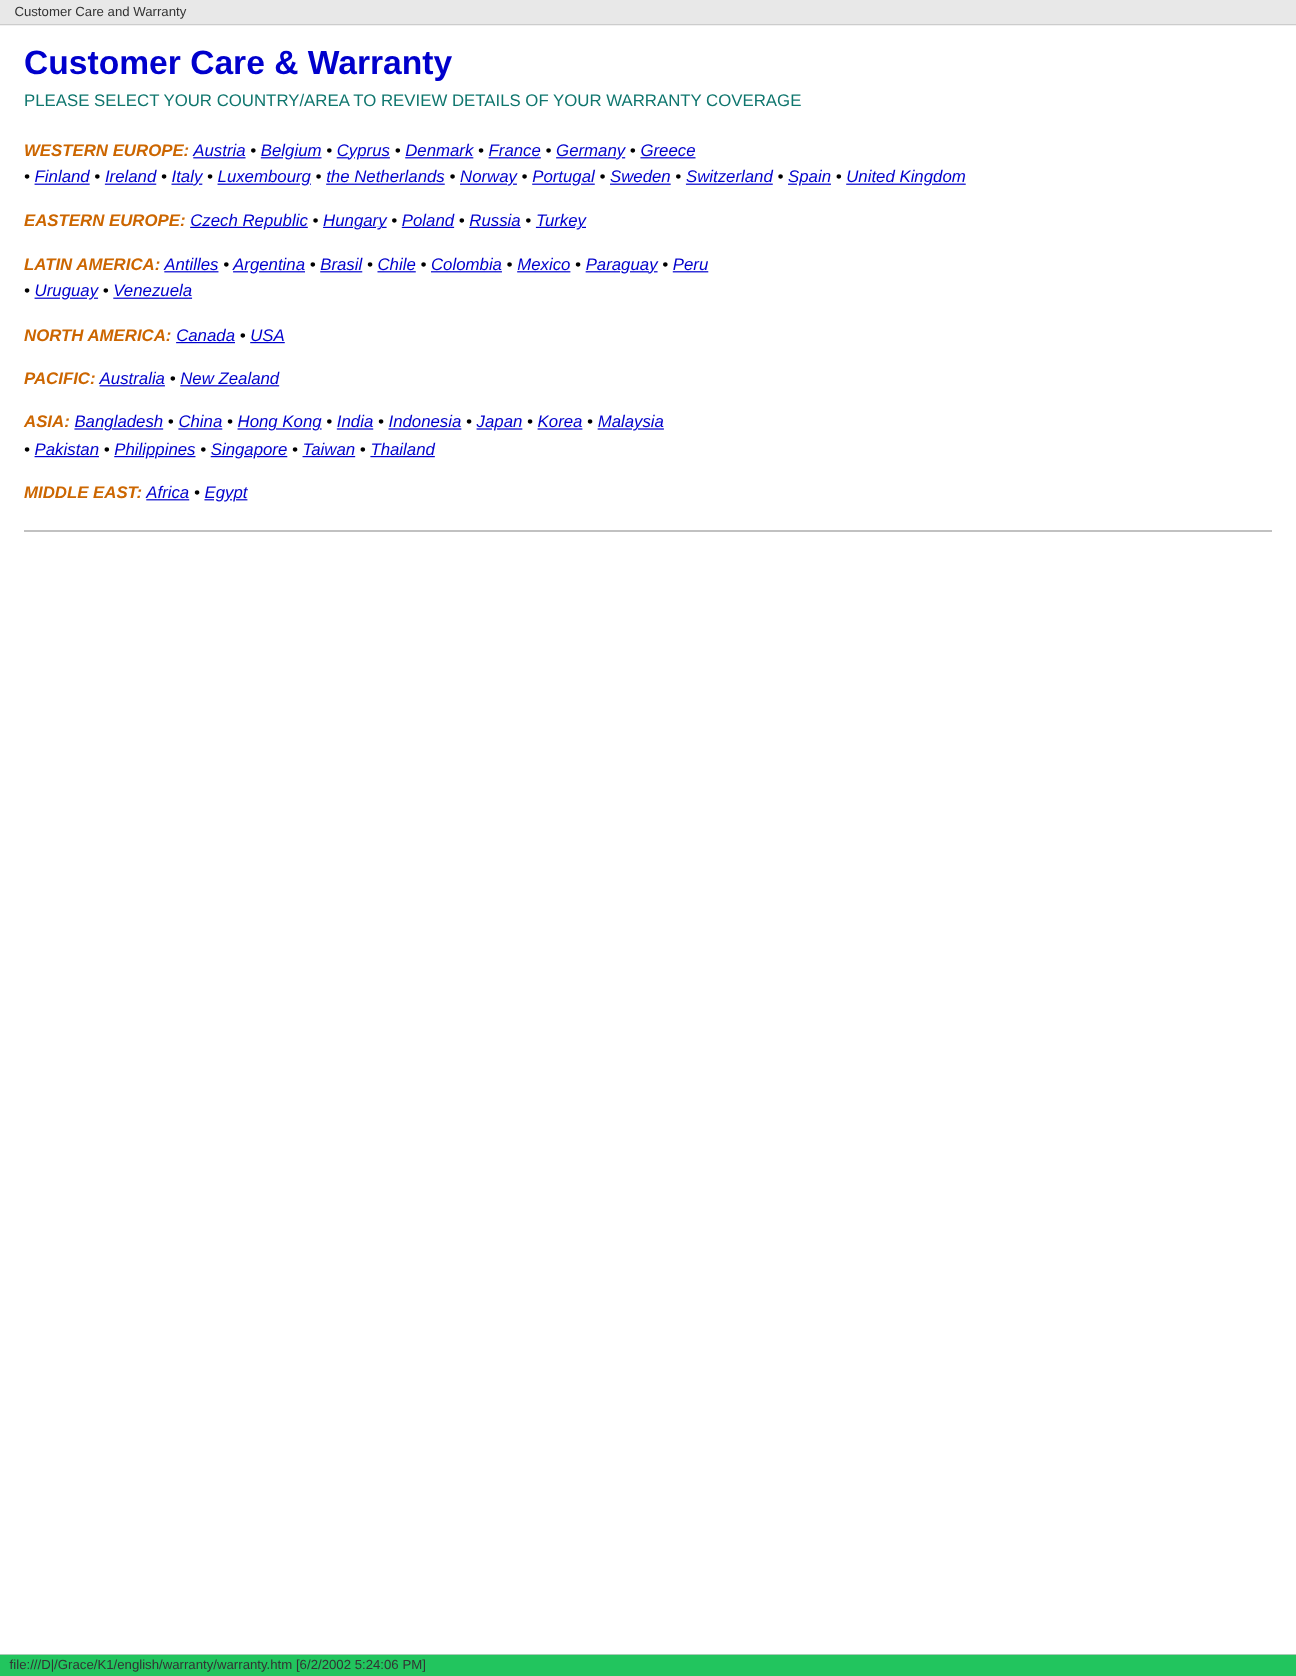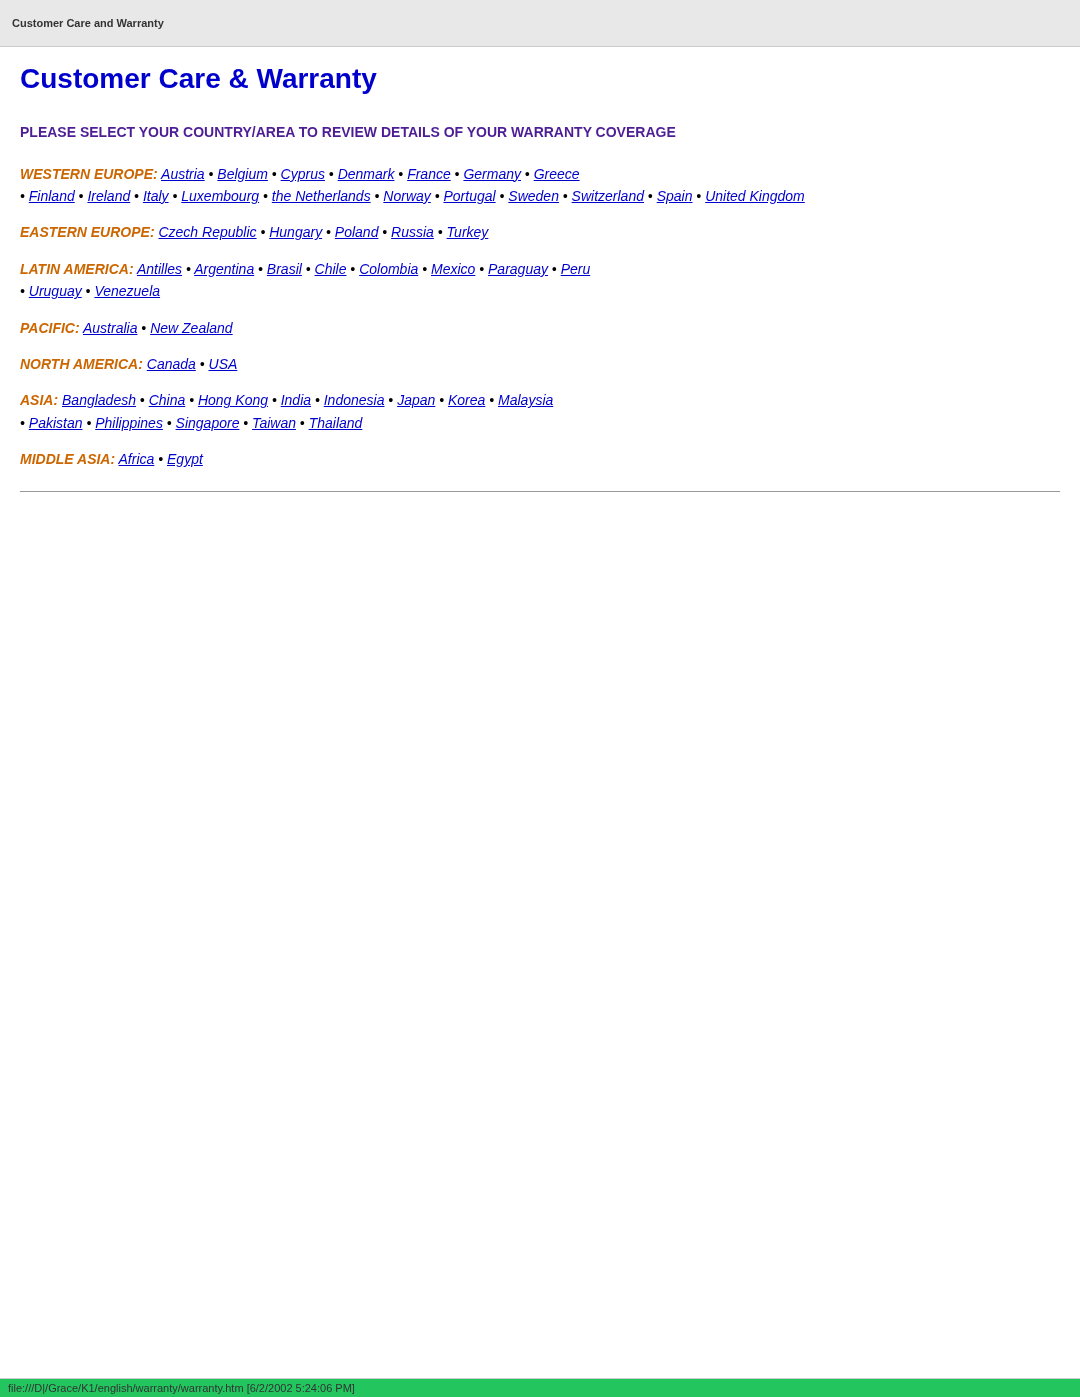--- a/index.html
+++ b/index.html
@@ -9,39 +9,38 @@
     }
     body {
       font-family: Arial, Helvetica, sans-serif;
       font-size: 14px;
       background: #ffffff;
       color: #000000;
       padding: 0;
     }
     #browser-tab {
       background: #e8e8e8;
-      padding: 17px 12px;
+      padding: 4px 12px;
       font-size: 11px;
       color: #333;
       border-bottom: 1px solid #ccc;
-      font-weight: bold;
     }
     #main-content {
       padding: 16px 20px 20px 20px;
     }
     #page-title {
       font-size: 28px;
       font-weight: bold;
       color: #0000cc;
-      margin-bottom: 28px;
+      margin-bottom: 5px;
     }
     #subtitle {
       font-size: 14px;
-      font-weight: bold;
-      color: #4c1d95;
+      font-weight: normal;
+      color: #0f766e;
       margin-bottom: 20px;
       line-height: 1.4;
       text-transform: uppercase;
     }
     .region-block {
       margin-bottom: 14px;
       line-height: 1.6;
       font-size: 14px;
       font-style: italic;
     }
@@ -84,24 +83,24 @@
 
 <div id="main-content">
   <h1 id="page-title">Customer Care &amp; Warranty</h1>
   <p id="subtitle">PLEASE SELECT YOUR COUNTRY/AREA TO REVIEW DETAILS OF YOUR WARRANTY COVERAGE</p>
 
   <div id="regions-container">
 
   <div class="region-block"><span class="region-label">WESTERN EUROPE:</span> <a class="country-link" href="#">Austria</a><span class="separator"> • </span><a class="country-link" href="#">Belgium</a><span class="separator"> • </span><a class="country-link" href="#">Cyprus</a><span class="separator"> • </span><a class="country-link" href="#">Denmark</a><span class="separator"> • </span><a class="country-link" href="#">France</a><span class="separator"> • </span><a class="country-link" href="#">Germany</a><span class="separator"> • </span><a class="country-link" href="#">Greece</a><br><span class="separator">• </span><a class="country-link" href="#">Finland</a><span class="separator"> • </span><a class="country-link" href="#">Ireland</a><span class="separator"> • </span><a class="country-link" href="#">Italy</a><span class="separator"> • </span><a class="country-link" href="#">Luxembourg</a><span class="separator"> • </span><a class="country-link" href="#">the Netherlands</a><span class="separator"> • </span><a class="country-link" href="#">Norway</a><span class="separator"> • </span><a class="country-link" href="#">Portugal</a><span class="separator"> • </span><a class="country-link" href="#">Sweden</a><span class="separator"> • </span><a class="country-link" href="#">Switzerland</a><span class="separator"> • </span><a class="country-link" href="#">Spain</a><span class="separator"> • </span><a class="country-link" href="#">United Kingdom</a></div>
       <div class="region-block"><span class="region-label">EASTERN EUROPE:</span> <a class="country-link" href="#">Czech Republic</a><span class="separator"> • </span><a class="country-link" href="#">Hungary</a><span class="separator"> • </span><a class="country-link" href="#">Poland</a><span class="separator"> • </span><a class="country-link" href="#">Russia</a><span class="separator"> • </span><a class="country-link" href="#">Turkey</a></div>
       <div class="region-block"><span class="region-label">LATIN AMERICA:</span> <a class="country-link" href="#">Antilles</a><span class="separator"> • </span><a class="country-link" href="#">Argentina</a><span class="separator"> • </span><a class="country-link" href="#">Brasil</a><span class="separator"> • </span><a class="country-link" href="#">Chile</a><span class="separator"> • </span><a class="country-link" href="#">Colombia</a><span class="separator"> • </span><a class="country-link" href="#">Mexico</a><span class="separator"> • </span><a class="country-link" href="#">Paraguay</a><span class="separator"> • </span><a class="country-link" href="#">Peru</a><br><span class="separator">• </span><a class="country-link" href="#">Uruguay</a><span class="separator"> • </span><a class="country-link" href="#">Venezuela</a></div>
+      <div class="region-block"><span class="region-label">NORTH AMERICA:</span> <a class="country-link" href="#">Canada</a><span class="separator"> • </span><a class="country-link" href="#">USA</a></div>
       <div class="region-block"><span class="region-label">PACIFIC:</span> <a class="country-link" href="#">Australia</a><span class="separator"> • </span><a class="country-link" href="#">New Zealand</a></div>
-      <div class="region-block"><span class="region-label">NORTH AMERICA:</span> <a class="country-link" href="#">Canada</a><span class="separator"> • </span><a class="country-link" href="#">USA</a></div>
       <div class="region-block"><span class="region-label">ASIA:</span> <a class="country-link" href="#">Bangladesh</a><span class="separator"> • </span><a class="country-link" href="#">China</a><span class="separator"> • </span><a class="country-link" href="#">Hong Kong</a><span class="separator"> • </span><a class="country-link" href="#">India</a><span class="separator"> • </span><a class="country-link" href="#">Indonesia</a><span class="separator"> • </span><a class="country-link" href="#">Japan</a><span class="separator"> • </span><a class="country-link" href="#">Korea</a><span class="separator"> • </span><a class="country-link" href="#">Malaysia</a><br><span class="separator">• </span><a class="country-link" href="#">Pakistan</a><span class="separator"> • </span><a class="country-link" href="#">Philippines</a><span class="separator"> • </span><a class="country-link" href="#">Singapore</a><span class="separator"> • </span><a class="country-link" href="#">Taiwan</a><span class="separator"> • </span><a class="country-link" href="#">Thailand</a></div>
-      <div class="region-block"><span class="region-label">MIDDLE ASIA:</span> <a class="country-link" href="#">Africa</a><span class="separator"> • </span><a class="country-link" href="#">Egypt</a></div>
+      <div class="region-block"><span class="region-label">MIDDLE EAST:</span> <a class="country-link" href="#">Africa</a><span class="separator"> • </span><a class="country-link" href="#">Egypt</a></div>
     </div>
 
   <hr class="divider">
 </div>
 
 <div id="status-bar">
   <span>file:///D|/Grace/K1/english/warranty/warranty.htm [6/2/2002 5:24:06 PM]</span>
 </div>
 
 </body></html>

